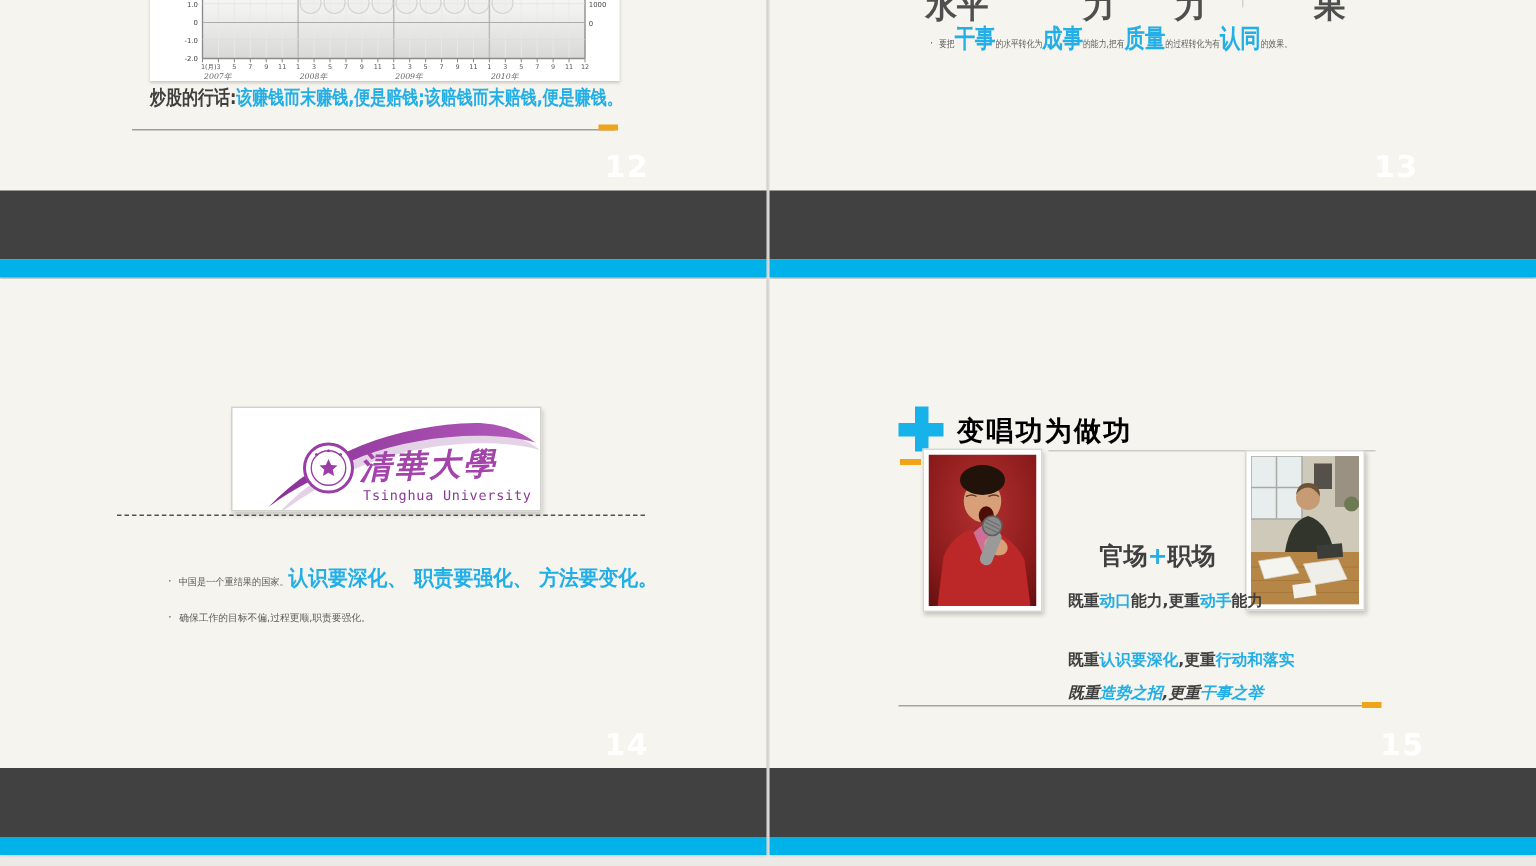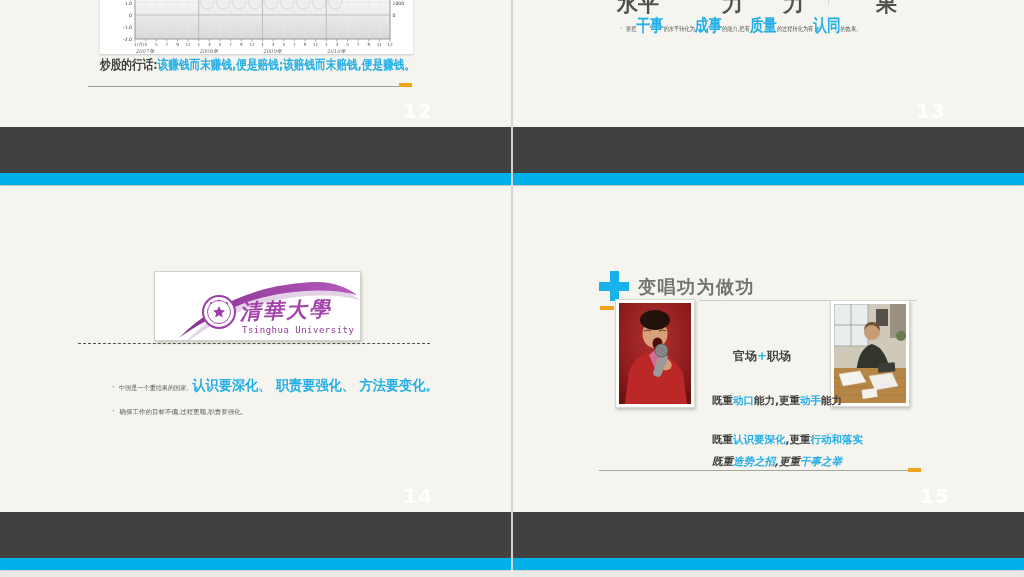--- a/index.html
+++ b/index.html
@@ -33,27 +33,27 @@
   .logobox{left:154px;top:85px;width:207px;height:70px;background:#fff;border:1px solid #d2d2cc;box-shadow:1px 2px 3px rgba(0,0,0,.18);box-sizing:border-box;}
   .dashline14{left:78px;top:157px;width:352px;height:0;border-top:1px dashed #55524a;}
   .bullet14a{left:112px;top:190px;white-space:nowrap;transform:scaleX(.94);transform-origin:0 0;line-height:18px;}
   .s14 .seg-big{font-size:14px;}
   .bullet14b{left:112px;top:221px;white-space:nowrap;font-size:5.5px;color:#5c5c5c;}
   
   .plus15{left:86px;top:85px;width:30px;height:30px;}
   .plus15 .pv{left:11px;top:0;width:9px;height:30px;background:#18b2ea;}
   .plus15 .ph{left:0;top:11px;width:30px;height:9px;background:#18b2ea;}
   .plusdash15{left:87px;top:120px;width:14px;height:4px;background:#f0a41a;}
-  .title15{left:125px;top:89px;font-size:18px;font-weight:700;color:#737373;letter-spacing:1.5px;white-space:nowrap;}
+  .title15{left:125px;top:89px;font-size:18px;font-weight:700;color:#000000;letter-spacing:1.5px;white-space:nowrap;}
   .titleline15{left:186px;top:114px;width:218px;height:1px;background:#ccccc6;}
   .photo{background:#fff;border:1px solid #d8d8d2;box-shadow:1px 2px 3px rgba(0,0,0,.2);box-sizing:border-box;padding:3px;}
   .photo svg{position:static;display:block;}
   .photoL{left:102px;top:113px;width:80px;height:109px;}
   .photoR{left:317px;top:114px;width:80px;height:107px;}
-  .centerlabel15{left:220px;top:162px;font-size:12px;font-weight:700;white-space:nowrap;}
+  .centerlabel15{left:220px;top:175px;font-size:16px;font-weight:700;white-space:nowrap;}
   .line15{left:199px;font-size:10.5px;font-weight:700;white-space:nowrap;}
   .line15a{top:208px;} .line15b{top:247px;} .line15c{top:269px;font-style:italic;}
   .rule15{left:86px;top:284px;width:318px;height:1px;background:#a5a5a0;}
   .dash15{left:395px;top:282px;width:13px;height:4px;background:#f0a41a;}
 </style>
 </head>
 <body>
 
 <div id="canvas">
 

